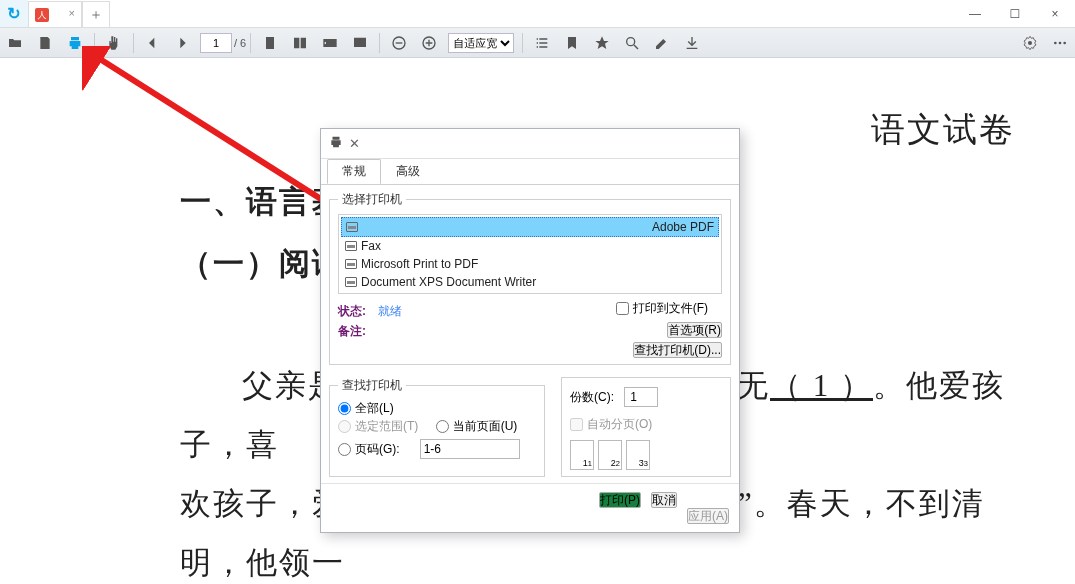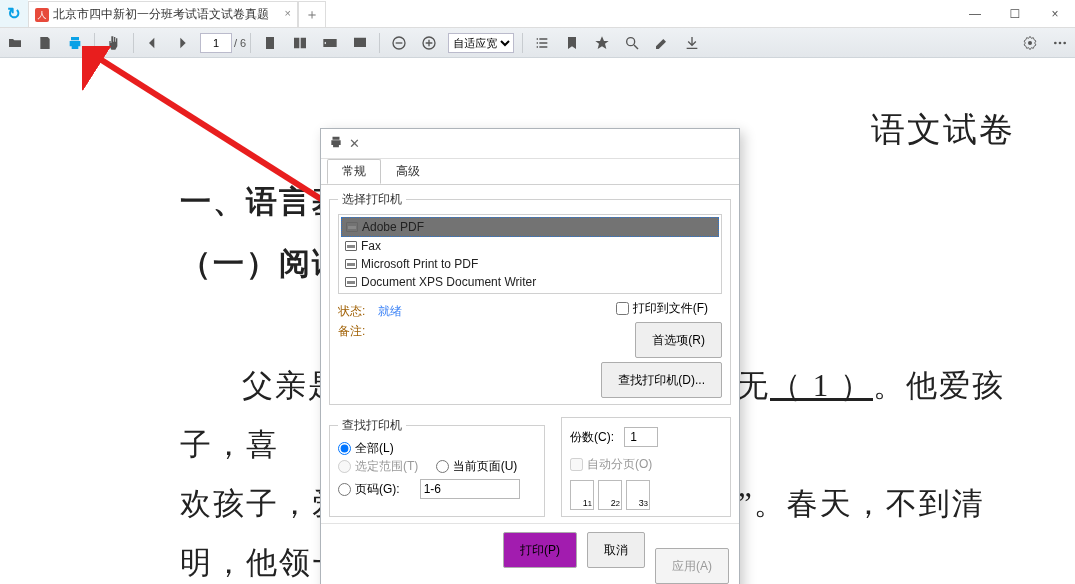--- a/index.html
+++ b/index.html
@@ -33,26 +33,26 @@
   .dtitle { height:30px; display:flex; align-items:center; gap:6px; padding:0 8px; border-bottom:1px solid #e0e0e0;}
   .dtitle .tt { flex:1; color:#333;}
   .dclose { color:#666; font-size:13px;}
   .dtabs { display:flex; height:26px; border-bottom:1px solid #d0d0d0; padding-left:6px; }
   .dtab { padding:3px 14px 0; font-size:12px; color:#333; border:1px solid transparent; }
   .dtab.sel { border:1px solid #c8c8c8; border-bottom:1px solid #fff; background:#fff; border-radius:2px 2px 0 0;}
   fieldset{ border:1px solid #d0d0d0; margin:6px 8px; padding:6px 8px; }
   legend{ font-size:12px; color:#333; padding:0 4px;}
   .plist { border:1px solid #d0d0d0; padding:2px; }
   .pitem { padding:2px 4px; font-size:12px; color:#222; display:flex; align-items:center; gap:4px;}
-  .pitem.sel { border:1px dotted #2a74d0; background:#737373;}
+  .pitem.sel { border:1px dotted #2a74d0; background:#7dd3fc;justify-content:space-between;}
   .kv { display:flex; margin:3px 0; font-size:12px; align-items:center;}
-  .kv .k{ width:40px; color:#a16207;}
+  .kv .k{ width:40px; color:#701a75;font-weight:bold;}
   .kv .v{ color:#3b82f6;}
-  .btn { height:36px; padding:0 16px; border:1px solid #adadad; background:#efefef; font-size:12px; display:inline-flex; align-items:center; border-radius:2px;}
-  .btn.primary { background:#a21caf;}
+  .btn { height:16px; padding:0 0; border:1px solid #adadad; background:#efefef; font-size:12px; display:inline-flex; align-items:center; border-radius:2px;}
+  .btn.primary { background:#15803d;}
   .btn.disabled { color:#9a9a9a; background:#f4f4f4;margin-top:16px;}
   .radio, .cb { display:inline-flex; align-items:center; gap:4px; font-size:12px; margin-right:14px;}
   .radio input, .cb input { margin:0;}
   .tinput { height:20px; border:1px solid #b8b8b8; font-size:12px; padding:0 3px;}
   .spin { width:34px; height:20px; border:1px solid #b8b8b8; font-size:12px; text-align:center;}
   .previews { display:flex; gap:4px; margin-top:6px;}
   .pv { width:24px;height:30px;border:1px solid #bbb; font-size:9px; display:flex;align-items:flex-end;justify-content:flex-end; padding:1px;}
   .help { font-size:11px; color:#666; margin-top:2px;}
   .dbuttons { display:flex; justify-content:flex-end; gap:10px; padding:8px 10px; border-top:1px solid #e3e3e3;}
   .arrow1 { position:absolute; left:82px; top:46px; pointer-events:none; }
@@ -60,21 +60,20 @@
   .picon { width:12px;height:10px;display:inline-block;border:1px solid #666;border-radius:1px;position:relative;}
   .picon::after{content:"";position:absolute;left:1px;top:3px;width:8px;height:3px;background:#888;}
 </style>
 </head>
 <body>
 
 <div class="tabstrip">
   <div class="app-icon">↻</div>
   <div class="tab">
     <span class="pdf-ic">人</span>
-    <span>北京市四中新初一分班考试语文试卷真题</span>
     <span class="close">×</span>
   </div>
   <div class="newtab">＋</div>
 </div>
 <div class="wincontrols">
   <div>—</div>
   <div>☐</div>
   <div>×</div>
 </div>
 

